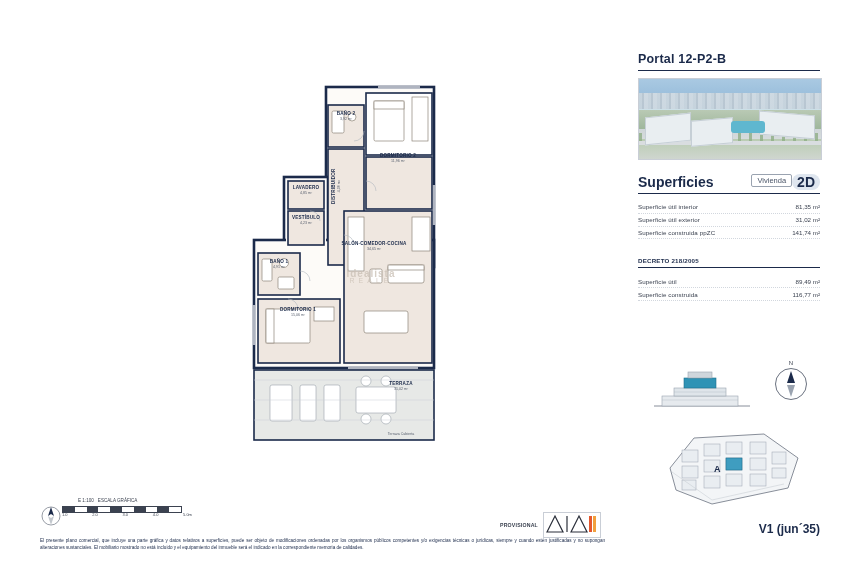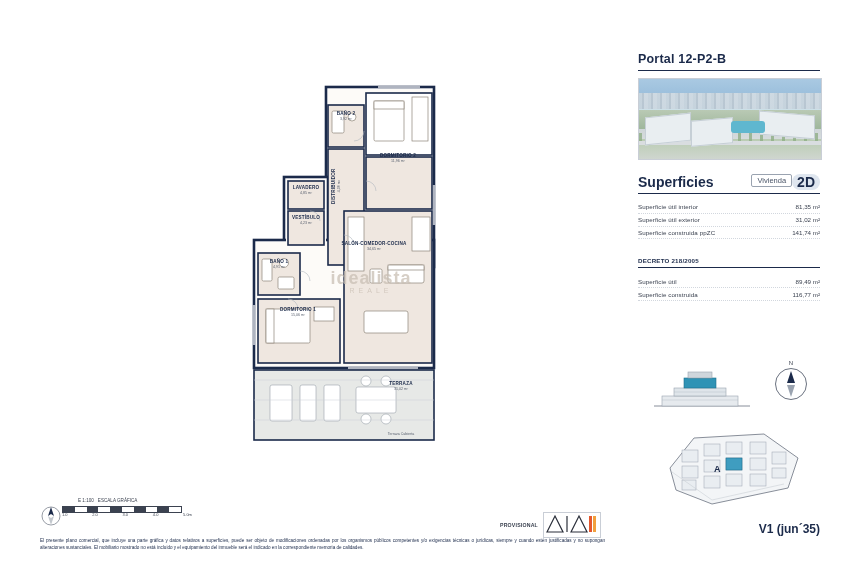--- a/index.html
+++ b/index.html
@@ -76,21 +76,21 @@
   .plan-svg{position:absolute;left:0;top:0;}
   .room-label{position:absolute;text-align:center;line-height:1.15;pointer-events:none;}
   .room-label .nm{font-size:4.6px;font-weight:bold;color:#1b2a4a;letter-spacing:.2px;display:block;}
   .room-label .ar{font-size:3.6px;color:#5a6270;display:block;margin-top:1px;}
   .vert{transform:rotate(-90deg);transform-origin:center center;}
 
   .watermark{
     position:absolute;left:296px;top:268px;width:150px;text-align:center;
     color:#c9bfb4;opacity:.75;pointer-events:none;
   }
-  .watermark .w1{font-size:18px;font-weight:bold;letter-spacing:1px;}
+  .watermark .w1{font-size:10px;font-weight:bold;letter-spacing:1px;}
   .watermark .w2{font-size:7px;letter-spacing:4px;margin-top:-2px;}
 
   
   .scale-bar{position:absolute;left:40px;top:498px;width:200px;}
   .scale-top{display:flex;align-items:center;gap:4px;font-size:4.6px;color:#3b4250;}
   .scale-ruler{margin-top:3px;position:relative;height:14px;}
   .ruler-track{position:absolute;left:22px;top:0;height:5px;width:118px;border:.6px solid #3b4250;background:
      repeating-linear-gradient(90deg,#3b4250 0 11.8px,#ffffff 11.8px 23.6px);}
   .ruler-ticks{position:absolute;left:22px;top:6px;width:130px;display:flex;justify-content:space-between;font-size:4px;color:#3b4250;}
   .north-small{position:absolute;left:40px;top:505px;width:22px;height:22px;}

